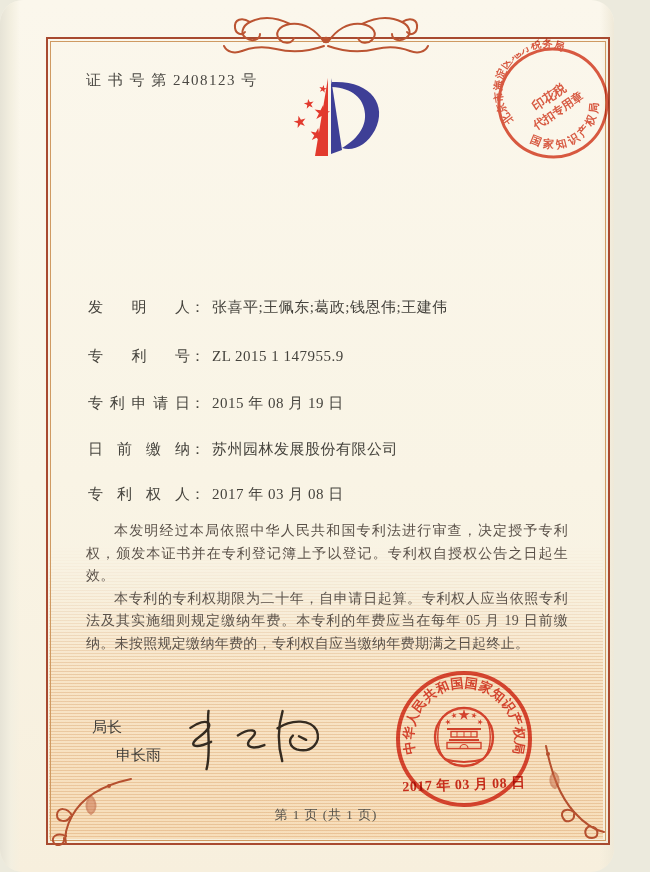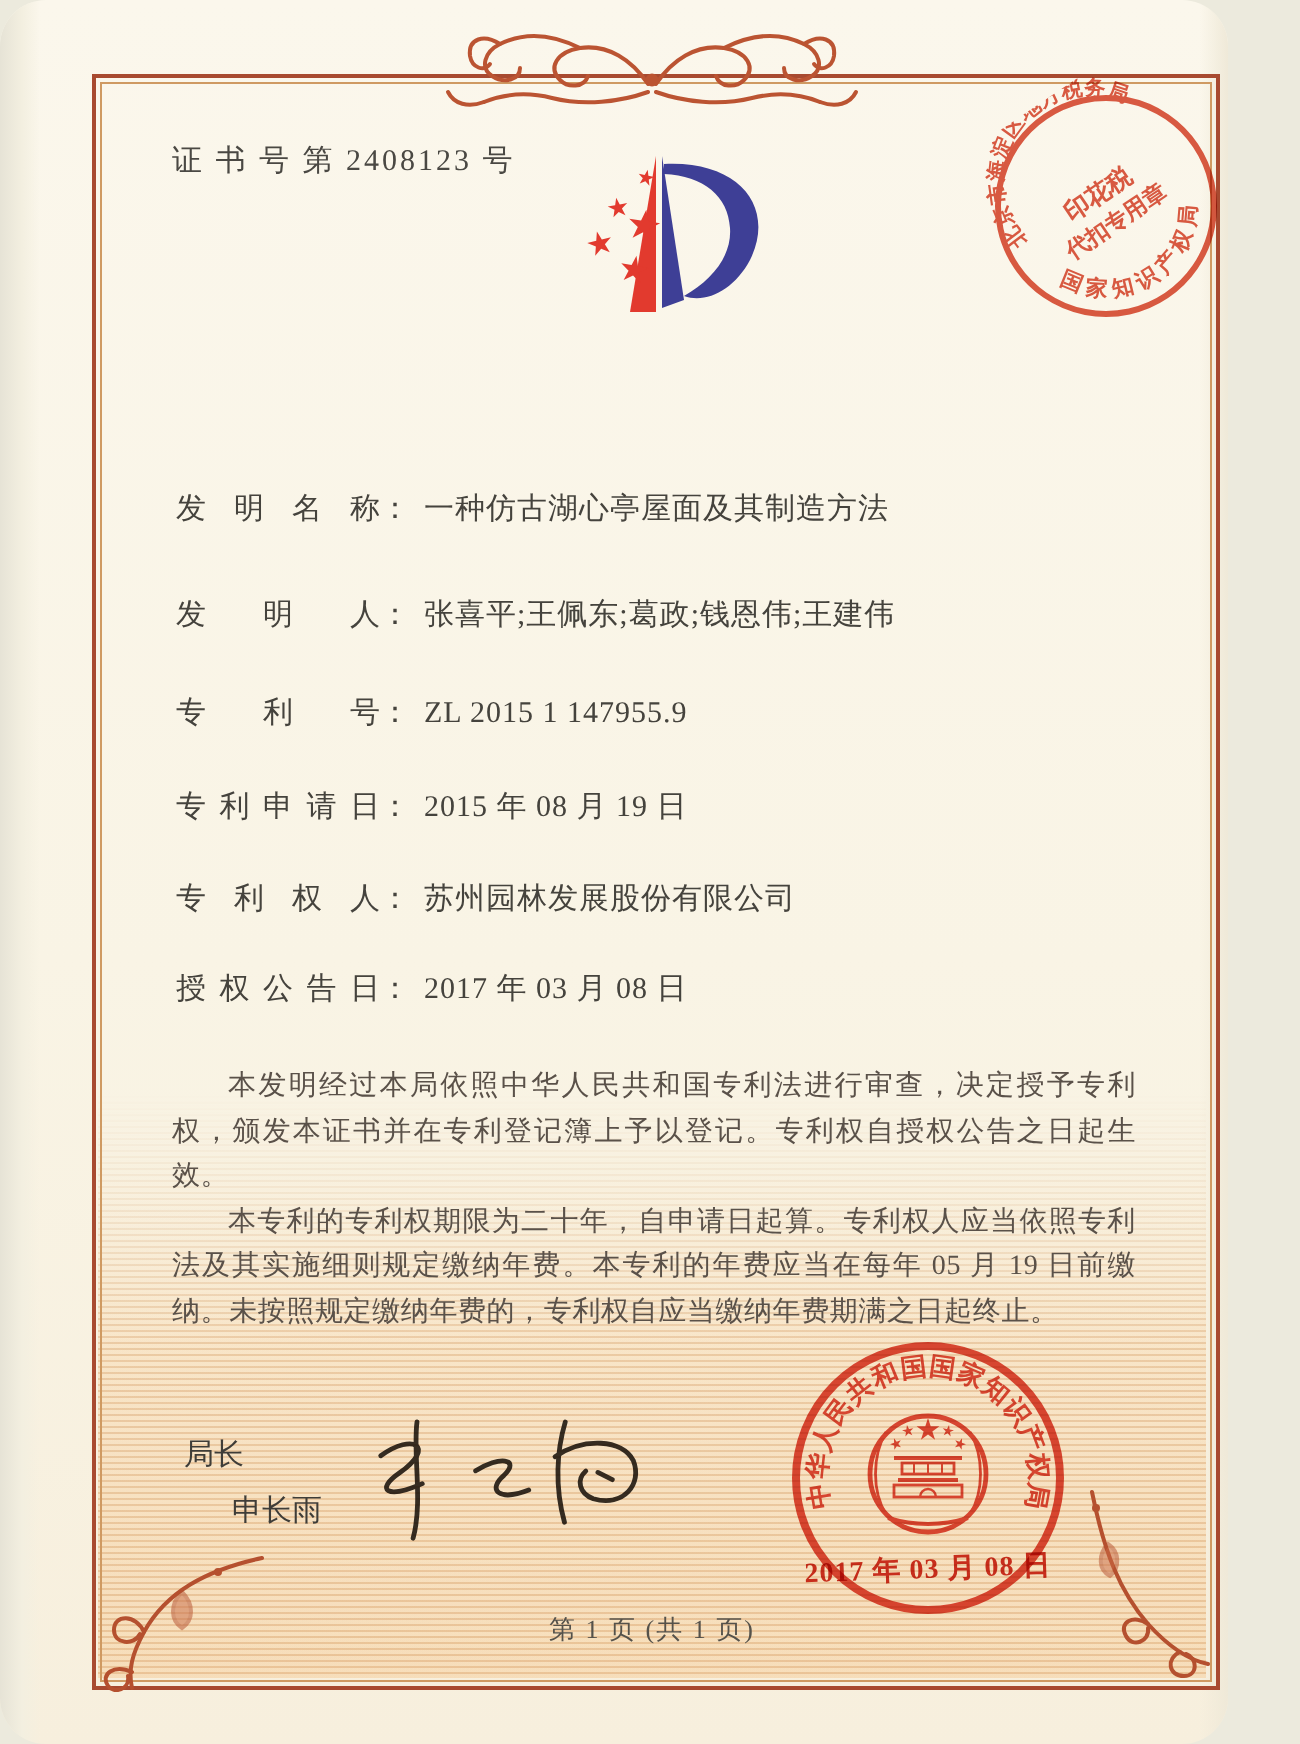--- a/index.html
+++ b/index.html
@@ -19,21 +19,21 @@
           linear-gradient(180deg, rgba(246,212,170,0) 0%, rgba(245,206,156,0.40) 40%, rgba(243,199,144,0.55) 100%);
         -webkit-mask-image:linear-gradient(180deg,transparent 0,#000 130px);
         mask-image:linear-gradient(180deg,transparent 0,#000 130px);}
   .cert-no{position:absolute;left:86px;top:71px;font-size:15px;letter-spacing:1.5px;color:#4a4843;}
   .title{position:absolute;left:0;right:0;top:167px;text-align:center;
         font-size:36px;font-weight:700;color:#3c3a35;letter-spacing:0.46em;padding-left:0.46em;}
   .frow{position:absolute;left:88px;font-size:15px;color:#45433d;white-space:nowrap;}
   .flabel{display:inline-block;width:102px;text-align:justify;text-align-last:justify;vertical-align:bottom;}
   .fcolon{display:inline-block;margin-right:7px;}
   .fvalue{letter-spacing:0.5px;}
-  .paras{position:absolute;left:86px;top:533px;width:482px;font-size:14px;
+  .paras{position:absolute;left:86px;top:520px;width:482px;font-size:14px;
         line-height:22.5px;color:#5a5149;letter-spacing:0.3px;text-align:justify;}
   .paras p{margin:0;text-indent:2em;}
   .sig-title{position:absolute;left:92px;top:718px;font-size:15px;color:#3f3d38;}
   .sig-name{position:absolute;left:92px;top:746px;font-size:15px;color:#3f3d38;margin-left:24px;}
   .sig-hand{position:absolute;left:178px;top:698px;mix-blend-mode:multiply;}
   .logo{position:absolute;left:266px;top:74px;}
   .dragon{position:absolute;left:220px;top:12px;}
   .seal-main{position:absolute;left:391px;top:666px;mix-blend-mode:multiply;opacity:.95;}
   .seal-date{position:absolute;left:394px;top:776px;width:140px;text-align:center;
         font-size:14px;font-weight:700;color:#cf3425;letter-spacing:0.5px;transform:rotate(-2deg);
@@ -86,37 +86,34 @@
     <g fill="#e23a2e">
       <use href="#star-a" transform="translate(57,15) scale(4.2) rotate(12)"></use>
       <use href="#star-a" transform="translate(43,30) scale(5.2) rotate(-10)"></use>
       <use href="#star-a" transform="translate(56,39) scale(8.2) rotate(8)"></use>
       <use href="#star-a" transform="translate(34,48) scale(6.4) rotate(-14)"></use>
       <use href="#star-a" transform="translate(51,61) scale(7.2) rotate(10)"></use>
     </g>
   </svg>
 
 
-  <div class="frow" style="top:245px">
-    <span class="flabel">发明名称</span><span class="fcolon">：</span><span class="fvalue">一种仿古湖心亭屋面及其制造方法</span>
-  </div>
   <div class="frow" style="top:298px">
     <span class="flabel">发明人</span><span class="fcolon">：</span><span class="fvalue">张喜平;王佩东;葛政;钱恩伟;王建伟</span>
   </div>
   <div class="frow" style="top:347px">
     <span class="flabel">专利号</span><span class="fcolon">：</span><span class="fvalue">ZL 2015 1 147955.9</span>
   </div>
   <div class="frow" style="top:394px">
     <span class="flabel">专利申请日</span><span class="fcolon">：</span><span class="fvalue">2015 年 08 月 19 日</span>
   </div>
   <div class="frow" style="top:440px">
-    <span class="flabel">专利权人</span><span class="fcolon">：</span><span class="fvalue">苏州园林发展股份有限公司</span>
+    <span class="flabel">日前缴纳</span><span class="fcolon">：</span><span class="fvalue">苏州园林发展股份有限公司</span>
   </div>
   <div class="frow" style="top:485px">
-    <span class="flabel">授权公告日</span><span class="fcolon">：</span><span class="fvalue">2017 年 03 月 08 日</span>
+    <span class="flabel">专利权人</span><span class="fcolon">：</span><span class="fvalue">2017 年 03 月 08 日</span>
   </div>
 
   <div class="paras">
     <p>本发明经过本局依照中华人民共和国专利法进行审查，决定授予专利权，颁发本证书并在专利登记簿上予以登记。专利权自授权公告之日起生效。</p>
     <p>本专利的专利权期限为二十年，自申请日起算。专利权人应当依照专利法及其实施细则规定缴纳年费。本专利的年费应当在每年 05 月 19 日前缴纳。未按照规定缴纳年费的，专利权自应当缴纳年费期满之日起终止。</p>
   </div>
 
   <div class="sig-title">局长</div>
   <div class="sig-name">申长雨</div>
   <svg class="sig-hand" width="175" height="80" viewBox="0 0 175 80">

